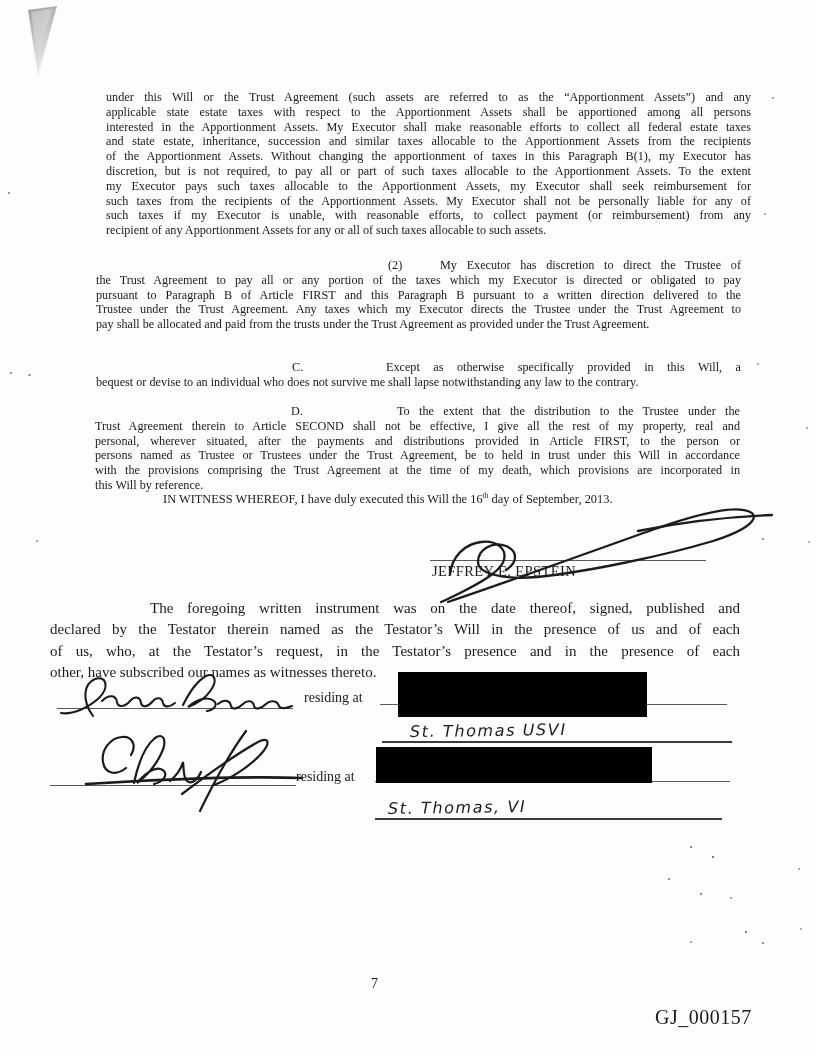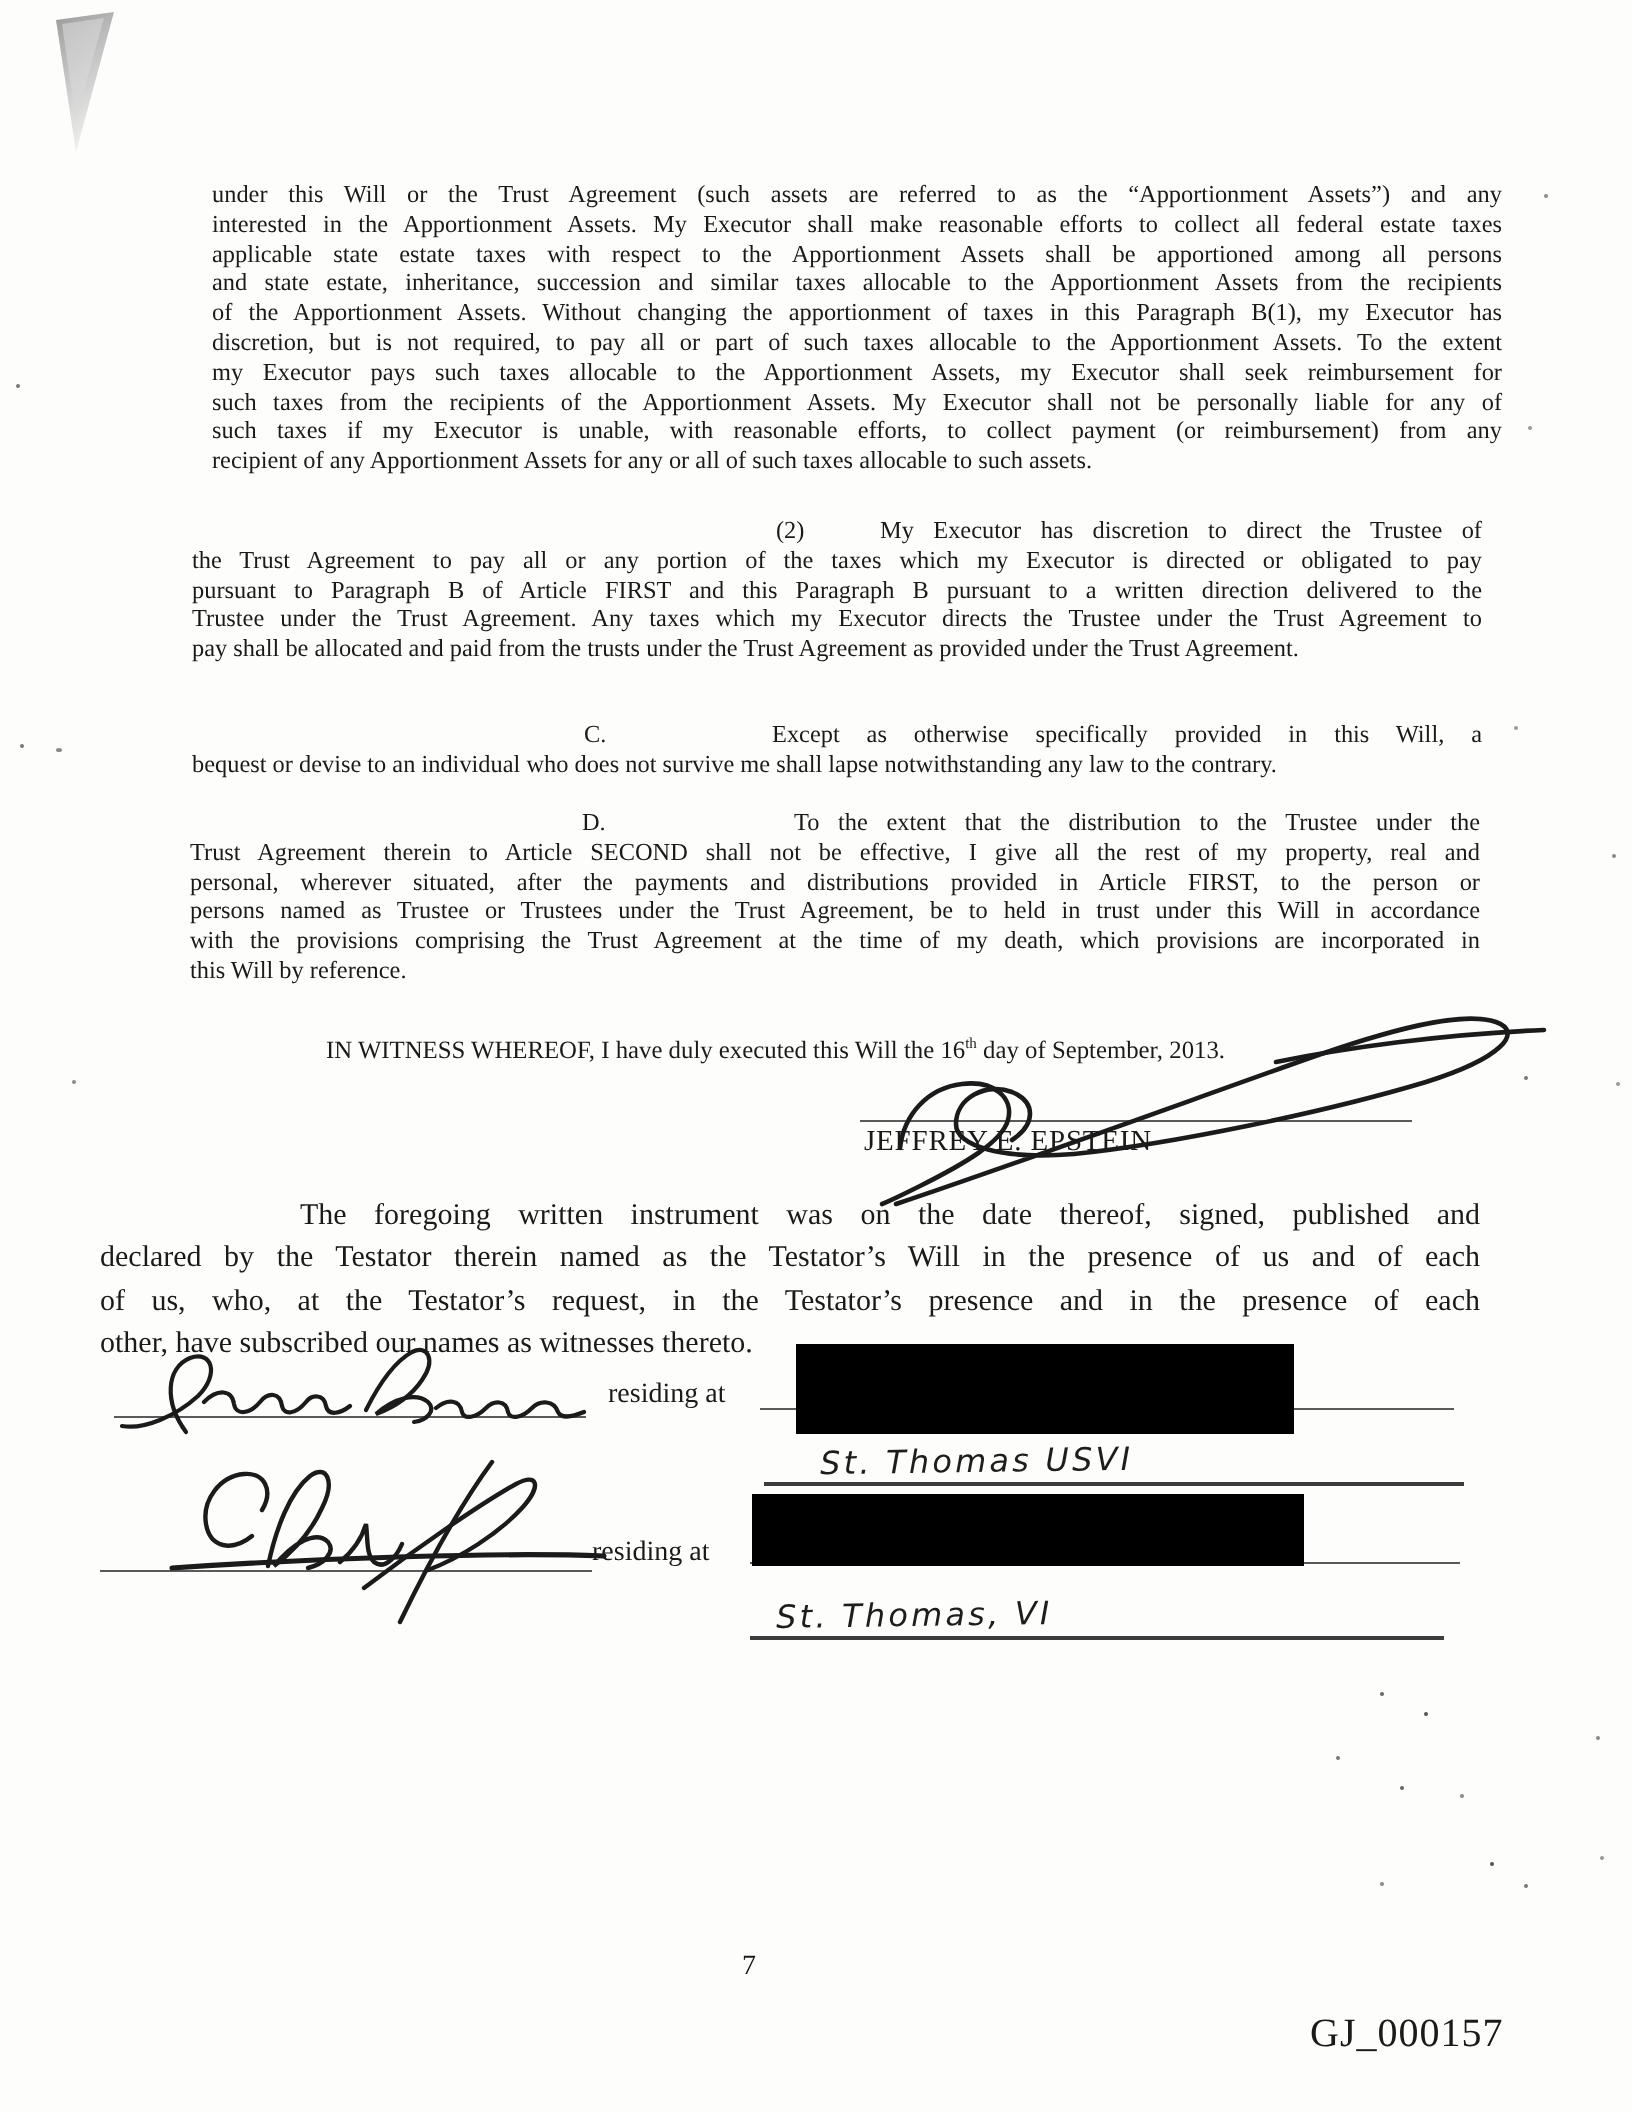--- a/index.html
+++ b/index.html
@@ -51,22 +51,22 @@
         <stop offset="0.5" stop-color="#c7c7c7"></stop>
         <stop offset="1" stop-color="#efefee"></stop>
       </linearGradient>
     </defs>
     <polygon points="28,10 57,6 38,76" fill="url(#foldg)"></polygon>
     <polygon points="31,12 52,9 38,60" fill="#d9d9d8" opacity="0.6"></polygon>
   </svg>
 
   <div class="abs" style="left:96px;top:90px;width:645px;margin-left:10px;">
     <div class="pline">under this Will or the Trust Agreement (such assets are referred to as the “Apportionment Assets”) and any</div>
+    <div class="pline">applicable state estate taxes with respect to the Apportionment Assets shall be apportioned among all persons</div>
     <div class="pline">interested in the Apportionment Assets. My Executor shall make reasonable efforts to collect all federal estate taxes</div>
-    <div class="pline">applicable state estate taxes with respect to the Apportionment Assets shall be apportioned among all persons</div>
     <div class="pline">and state estate, inheritance, succession and similar taxes allocable to the Apportionment Assets from the recipients</div>
     <div class="pline">of the Apportionment Assets. Without changing the apportionment of taxes in this Paragraph B(1), my Executor has</div>
     <div class="pline">discretion, but is not required, to pay all or part of such taxes allocable to the Apportionment Assets. To the extent</div>
     <div class="pline">my Executor pays such taxes allocable to the Apportionment Assets, my Executor shall seek reimbursement for</div>
     <div class="pline">such taxes from the recipients of the Apportionment Assets. My Executor shall not be personally liable for any of</div>
     <div class="pline">such taxes if my Executor is unable, with reasonable efforts, to collect payment (or reimbursement) from any</div>
     <div class="pline last">recipient of any Apportionment Assets for any or all of such taxes allocable to such assets.</div>
   </div>
 
   <div class="abs" style="left:96px;top:258px;width:645px;">
@@ -93,21 +93,21 @@
       <span class="plabel" style="left:196px;">D.</span>
       <span class="ptext" style="left:302px;">To the extent that the distribution to the Trustee under the</span>
     </div>
     <div class="pline">Trust Agreement therein to Article SECOND shall not be effective, I give all the rest of my property, real and</div>
     <div class="pline">personal, wherever situated, after the payments and distributions provided in Article FIRST, to the person or</div>
     <div class="pline">persons named as Trustee or Trustees under the Trust Agreement, be to held in trust under this Will in accordance</div>
     <div class="pline">with the provisions comprising the Trust Agreement at the time of my death, which provisions are incorporated in</div>
     <div class="pline last">this Will by reference.</div>
   </div>
 
-  <div class="abs exec" style="left:163px;top:514px;width:600px;">
+  <div class="abs exec" style="left:163px;top:488px;width:600px;">
     <span>IN WITNESS WHEREOF, I have duly executed this Will the 16</span><sup>th</sup><span> day of September, 2013.</span>
   </div>
 
   <div class="abs rule" style="left:430px;top:560px;width:276px;"></div>
   <div class="abs caps-name" style="left:432px;top:563px;">JEFFREY E. EPSTEIN</div>
 
   <div class="abs" style="left:50px;top:598px;width:690px;">
     <div class="aline first">The foregoing written instrument was on the date thereof, signed, published and</div>
     <div class="aline">declared by the Testator therein named as the Testator’s Will in the presence of us and of each</div>
     <div class="aline">of us, who, at the Testator’s request, in the Testator’s presence and in the presence of each</div>

